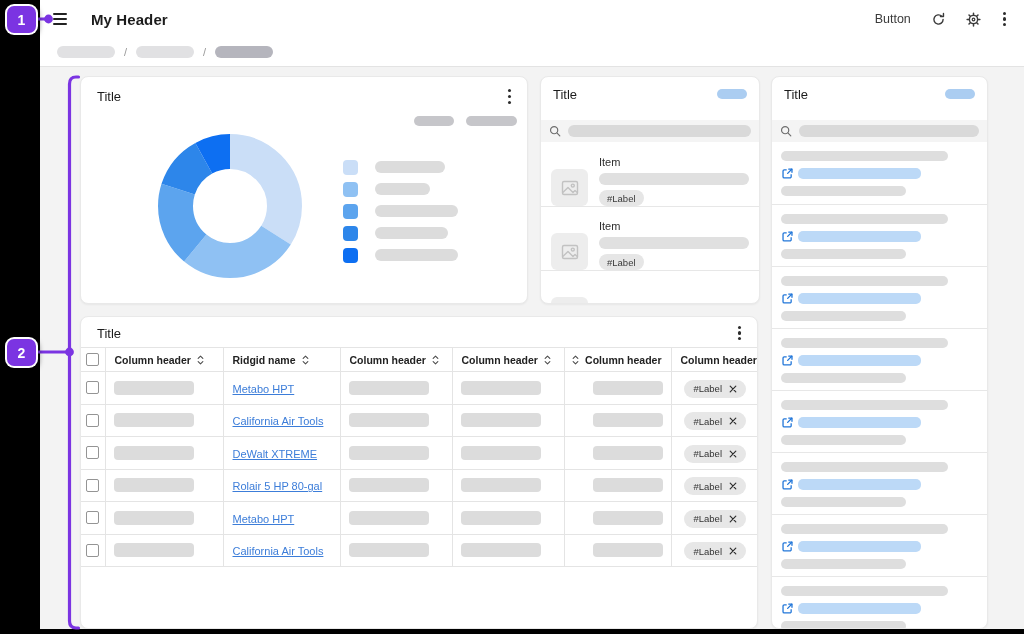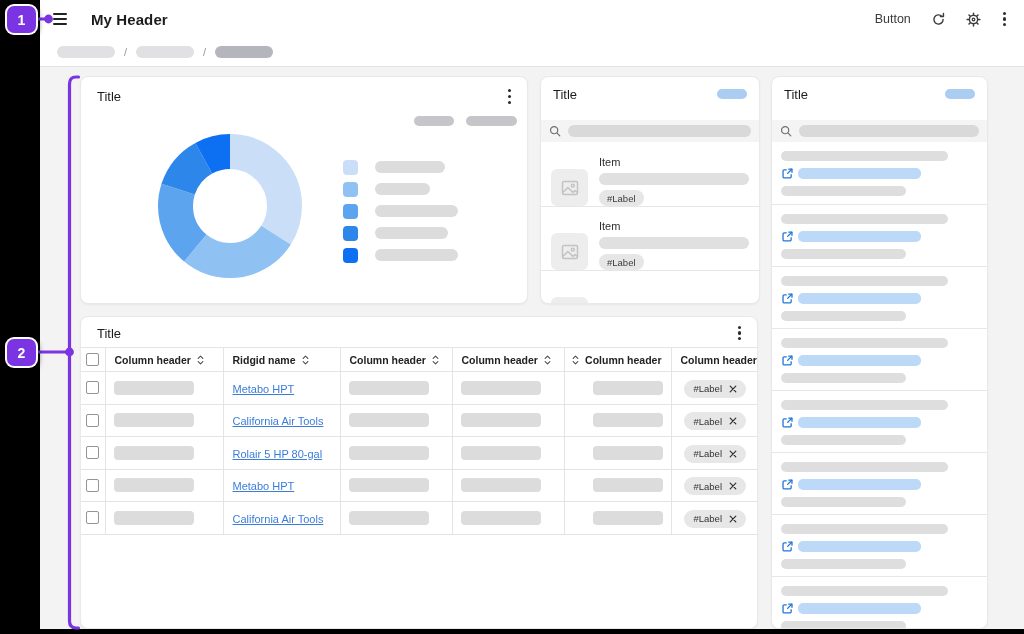--- a/index.html
+++ b/index.html
@@ -501,20 +501,46 @@
                   </span>
                 </span></td>
             </tr>
             <tr>
               <td>
                 <div class="cb"></div>
               </td>
               <td>
                 <div class="tbar"></div>
               </td>
+              <td><span class="prod-link">DeWalt XTREME</span></td>
+              <td>
+                <div class="tbar"></div>
+              </td>
+              <td>
+                <div class="tbar"></div>
+              </td>
+              <td>
+                <div class="tbar right"></div>
+              </td>
+              <td class="center"><span class="xtag">
+                  <span>#Label</span>
+                  <span style="display:flex">
+                    <svg width="8" height="8" viewBox="0 0 10 10" stroke="currentColor" stroke-width="1.5" stroke-linecap="round">
+                      <path d="M1.5 1.5 8.5 8.5M8.5 1.5 1.5 8.5"></path>
+                    </svg>
+                  </span>
+                </span></td>
+            </tr>
+            <tr>
+              <td>
+                <div class="cb"></div>
+              </td>
+              <td>
+                <div class="tbar"></div>
+              </td>
               <td><span class="prod-link">Rolair 5 HP 80-gal</span></td>
               <td>
                 <div class="tbar"></div>
               </td>
               <td>
                 <div class="tbar"></div>
               </td>
               <td>
                 <div class="tbar right"></div>
               </td>

